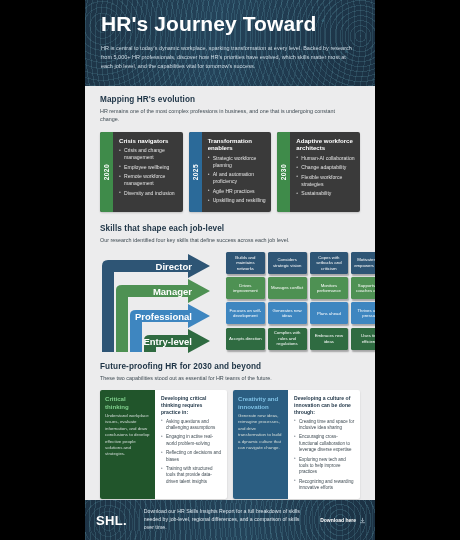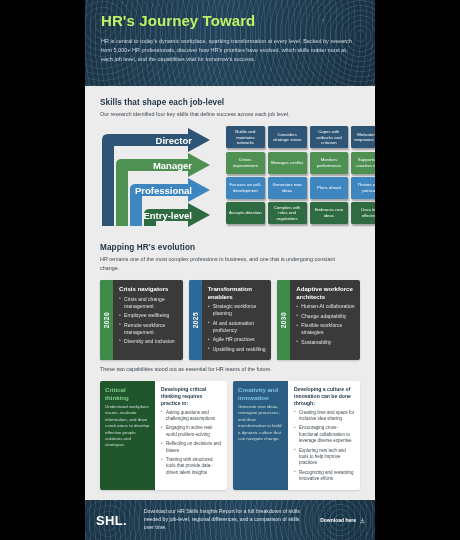--- a/index.html
+++ b/index.html
@@ -11,21 +11,21 @@
   .hero{position:relative;background:#21394c;height:86px;overflow:hidden;}
   .hero .deco{position:absolute;inset:0;
      background:
        radial-gradient(circle at 82% 24%, rgba(90,170,190,.30) 0 1px, transparent 1.6px),
        radial-gradient(circle at 90% 60%, rgba(90,170,190,.22) 0 1px, transparent 1.6px),
        repeating-radial-gradient(circle at 95% 42%, rgba(120,195,210,.17) 0 1px, transparent 1px 5px),
        repeating-radial-gradient(circle at 6% 30%, rgba(120,195,210,.14) 0 1px, transparent 1px 6px),
        linear-gradient(100deg,#1d3345 0%,#24435a 45%,#1b3042 100%);
   }
   .hero .inner{position:relative;padding:12px 14px 8px 16px;}
-  .hero h1{margin:0;color:#bef264;font-size:15px;line-height:1.18;font-weight:bold;letter-spacing:.1px;}
+  .hero h1{margin:0;color:#ffffff;font-size:21px;line-height:1.18;font-weight:bold;letter-spacing:.1px;}
   .hero p{margin:7px 0 0 0;color:#cfdce5;font-size:5.5px;line-height:1.62;max-width:252px;}
 
   
   .sec{padding:9px 15px 0 15px;}
   .sec h2{margin:0;font-size:8.2px;color:#1d3345;font-weight:bold;letter-spacing:.1px;}
   .sec .sub{margin:3px 0 0 0;font-size:5.4px;color:#3e4a52;line-height:1.55;max-width:250px;}
 
   
   .evo{display:flex;gap:6px;margin-top:8px;}
   .evo .card{flex:1;display:flex;background:#3a3a3a;border-radius:2px;overflow:hidden;min-height:74px;
@@ -90,20 +90,73 @@
     <div class="hero">
       <div class="deco"></div>
       <div class="inner">
         <h1>
           <span>HR's Journey Toward</span><br>
         </h1>
         <p>HR is central to today's dynamic workplace, sparking transformation at every level. Backed by research from 5,000+ HR professionals, discover how HR's priorities have evolved, which skills matter most at each job level, and the capabilities vital for tomorrow's success.</p>
       </div>
     </div>
 
+    <div class="sec">
+      <h2>Mapping HR's evolution</h2>
+      <p class="sub">HR remains one of the most complex professions in business, and one that is undergoing constant change.</p>
+      <div class="evo">
+
+        <div class="card c1">
+          <div class="yearbar">
+            <span>2020</span>
+          </div>
+          <div class="body">
+            <h3>Crisis navigators</h3>
+            <ul>
+              <li>Crisis and change management</li>
+              <li>Employee wellbeing</li>
+              <li>Remote workforce management</li>
+              <li>Diversity and inclusion</li>
+            </ul>
+          </div>
+        </div>
+
+        <div class="card c2">
+          <div class="yearbar">
+            <span>2025</span>
+          </div>
+          <div class="body">
+            <h3>Transformation enablers</h3>
+            <ul>
+              <li>Strategic workforce planning</li>
+              <li>AI and automation proficiency</li>
+              <li>Agile HR practices</li>
+              <li>Upskilling and reskilling</li>
+            </ul>
+          </div>
+        </div>
+
+        <div class="card c3">
+          <div class="yearbar">
+            <span>2030</span>
+          </div>
+          <div class="body">
+            <h3>Adaptive workforce architects</h3>
+            <ul>
+              <li>Human-AI collaboration</li>
+              <li>Change adaptability</li>
+              <li>Flexible workforce strategies</li>
+              <li>Sustainability</li>
+            </ul>
+          </div>
+        </div>
+
+      </div>
+    </div>
+
     <div class="sec" style="padding-top:12px;">
       <h2>Skills that shape each job-level</h2>
       <p class="sub">Our research identified four key skills that define success across each job level.</p>
 
       <div class="skills">
         <svg class="pipes" viewBox="0 0 260 108" preserveAspectRatio="none">
 
           <path d="M2 100 L2 14 Q2 8 8 8 L88 8 L88 2 L110 14 L88 26 L88 20 L14 20 L14 100 Z" fill="#2e5575"></path>
           <text x="92" y="18" text-anchor="end" fill="#ffffff" font-family="Liberation Sans, sans-serif" font-size="9.5" font-weight="bold">Director</text>
 
@@ -139,74 +192,22 @@
           <div class="srow r-entry">
             <div class="cell">Accepts direction</div>
             <div class="cell">Complies with rules and regulations</div>
             <div class="cell">Embraces new ideas</div>
             <div class="cell">Uses time efficiently</div>
           </div>
         </div>
       </div>
     </div>
 
-    <div class="sec">
-      <h2>Mapping HR's evolution</h2>
-      <p class="sub">HR remains one of the most complex professions in business, and one that is undergoing constant change.</p>
-      <div class="evo">
-
-        <div class="card c1">
-          <div class="yearbar">
-            <span>2020</span>
-          </div>
-          <div class="body">
-            <h3>Crisis navigators</h3>
-            <ul>
-              <li>Crisis and change management</li>
-              <li>Employee wellbeing</li>
-              <li>Remote workforce management</li>
-              <li>Diversity and inclusion</li>
-            </ul>
-          </div>
-        </div>
-
-        <div class="card c2">
-          <div class="yearbar">
-            <span>2025</span>
-          </div>
-          <div class="body">
-            <h3>Transformation enablers</h3>
-            <ul>
-              <li>Strategic workforce planning</li>
-              <li>AI and automation proficiency</li>
-              <li>Agile HR practices</li>
-              <li>Upskilling and reskilling</li>
-            </ul>
-          </div>
-        </div>
-
-        <div class="card c3">
-          <div class="yearbar">
-            <span>2030</span>
-          </div>
-          <div class="body">
-            <h3>Adaptive workforce architects</h3>
-            <ul>
-              <li>Human-AI collaboration</li>
-              <li>Change adaptability</li>
-              <li>Flexible workforce strategies</li>
-              <li>Sustainability</li>
-            </ul>
-          </div>
-        </div>
-
-      </div>
-    </div>
-
     <div class="sec" style="padding-top:2px;">
+      <h2>Future-proofing HR for 2030 and beyond</h2>
       <p class="sub">These two capabilities stood out as essential for HR teams of the future.</p>
 
       <div class="fut">
         <div class="fcard f1">
           <div class="fleft">
             <h4>Critical thinking</h4>
             <p>Understand workplace issues, evaluate information, and draw conclusions to develop effective people solutions and strategies.</p>
           </div>
           <div class="fright">
             <h5>Developing critical thinking requires practice in:</h5>

